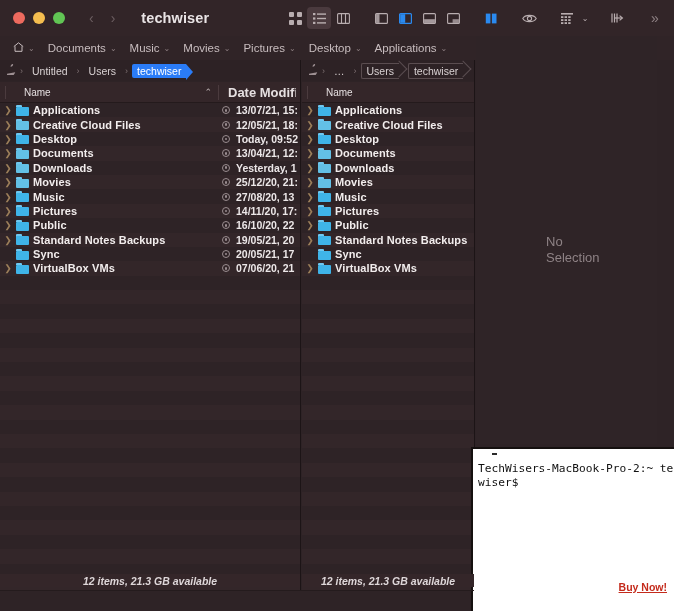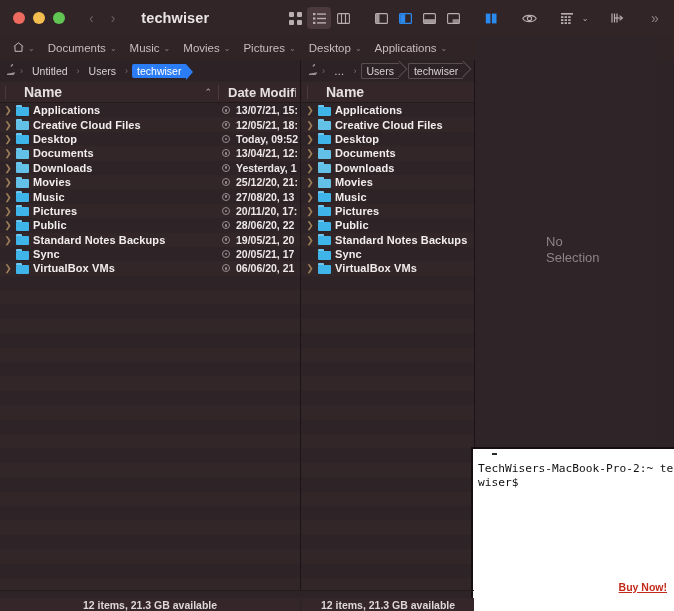--- a/index.html
+++ b/index.html
@@ -127,21 +127,21 @@
   .colhdr {
     position: absolute; top: 82px; height: 21px;
     background: #342629;
     border-bottom: 1px solid #241a1c;
     display: flex; align-items: center;
   }
   .colhdr.left  { left: 0;   width: 300px; }
   .colhdr.right { left: 302px; width: 172px; }
   .colhdr .sep { width: 1px; height: 13px; background: #4b3b3e; margin-left: 5px;}
   .colhdr .lbl {
-    color: #e6e0e1; font-size: 14px; font-weight: bold;
+    color: #e6e0e1; font-size: 10px; font-weight: normal;
     margin-left: 18px;
   }
   .colhdr .sortarrow {
     margin-left: auto; margin-right: 6px;
     color: #bfb4b6; font-size: 9px;
   }
   .colhdr .lbl2 {
     color: #e6e0e1; font-size: 13px; font-weight: bold;
     padding-left: 9px; border-left: 1px solid #4b3b3e;
     margin-right: 4px; white-space: nowrap; overflow: hidden;
@@ -250,23 +250,24 @@
     word-break: break-all;
   }
   .buynow {
     position: absolute; right: 7px; bottom: 18px;
     color: #c42b1c; font-size: 10.5px; font-weight: bold;
     text-decoration: underline;
   }
 
   
   .statusbar {
-    position: absolute; top: 598px; height: 13px;
+    position: absolute; top: 574px; height: 13px;
     display: flex; align-items: center; justify-content: center;
     background: #342629;
+    font-style: italic;
   }
   .statusbar.left  { left: 0;   width: 300px; }
   .statusbar.right { left: 302px; width: 172px; }
   .statusbar .txt {
     color: #ded7d9; font-size: 10.5px; font-weight: bold;
     white-space: nowrap;
   }
   .statusrule {
     position: absolute; top: 590px; left: 0;
     width: 474px; height: 1px; background: #241b1d;
@@ -571,33 +572,33 @@
       </div>
       <div class="row alt">
         <div class="disclose">❯</div>
         <div class="folder">
           <div class="tab"></div>
           <div class="body"></div>
         </div>
         <div class="fname">Pictures</div>
         <div class="dtcell">
           <span class="tagdot"></span>
-          <span class="dtext">20/11/20, 17:</span>
+          <span class="dtext">14/11/20, 17:</span>
         </div>
       </div>
       <div class="row">
         <div class="disclose">❯</div>
         <div class="folder">
           <div class="tab"></div>
           <div class="body"></div>
         </div>
         <div class="fname">Public</div>
         <div class="dtcell">
           <span class="tagdot"></span>
-          <span class="dtext">28/06/20, 22</span>
+          <span class="dtext">16/10/20, 22</span>
         </div>
       </div>
       <div class="row alt">
         <div class="disclose">❯</div>
         <div class="folder">
           <div class="tab"></div>
           <div class="body"></div>
         </div>
         <div class="fname">Standard Notes Backups</div>
         <div class="dtcell">
@@ -619,21 +620,21 @@
       </div>
       <div class="row alt">
         <div class="disclose">❯</div>
         <div class="folder">
           <div class="tab"></div>
           <div class="body"></div>
         </div>
         <div class="fname">VirtualBox VMs</div>
         <div class="dtcell">
           <span class="tagdot"></span>
-          <span class="dtext">06/06/20, 21</span>
+          <span class="dtext">07/06/20, 21</span>
         </div>
       </div>
       <div class="row"></div>
       <div class="row alt"></div>
       <div class="row"></div>
       <div class="row alt"></div>
       <div class="row"></div>
       <div class="row alt"></div>
       <div class="row"></div>
       <div class="row alt"></div>

